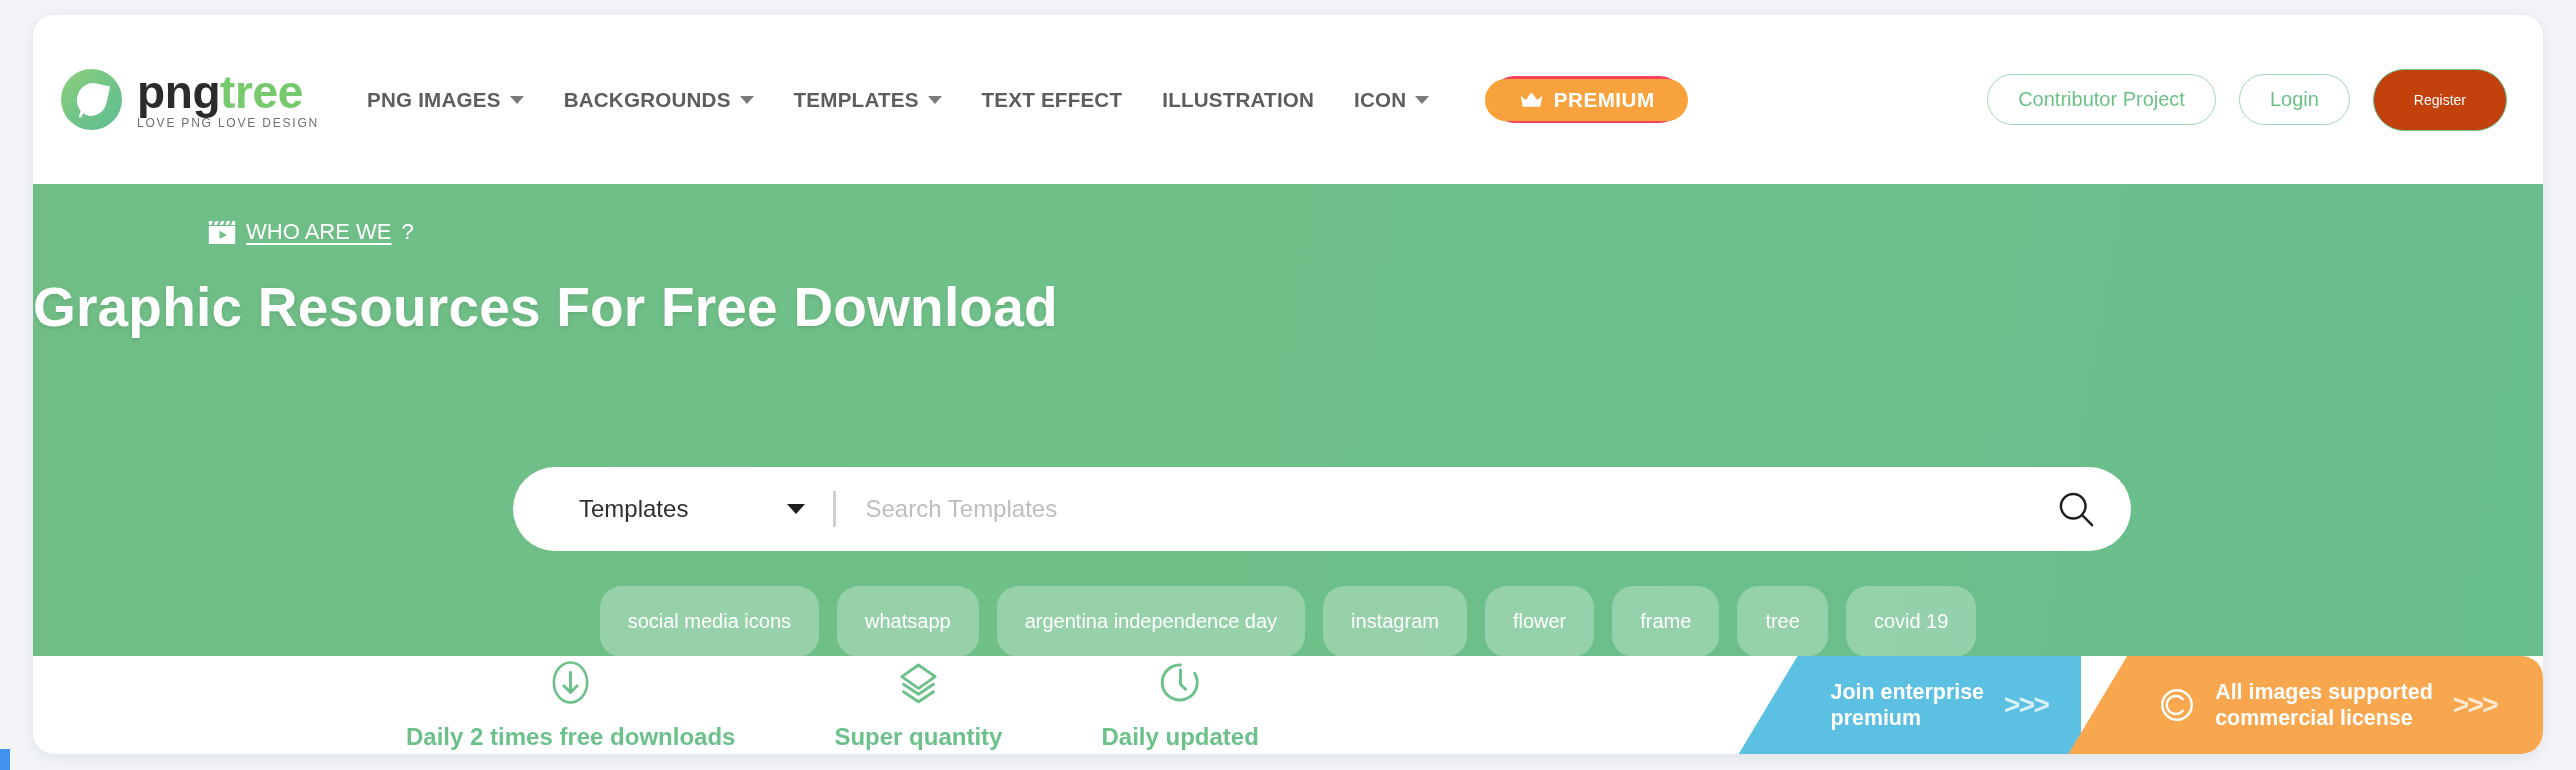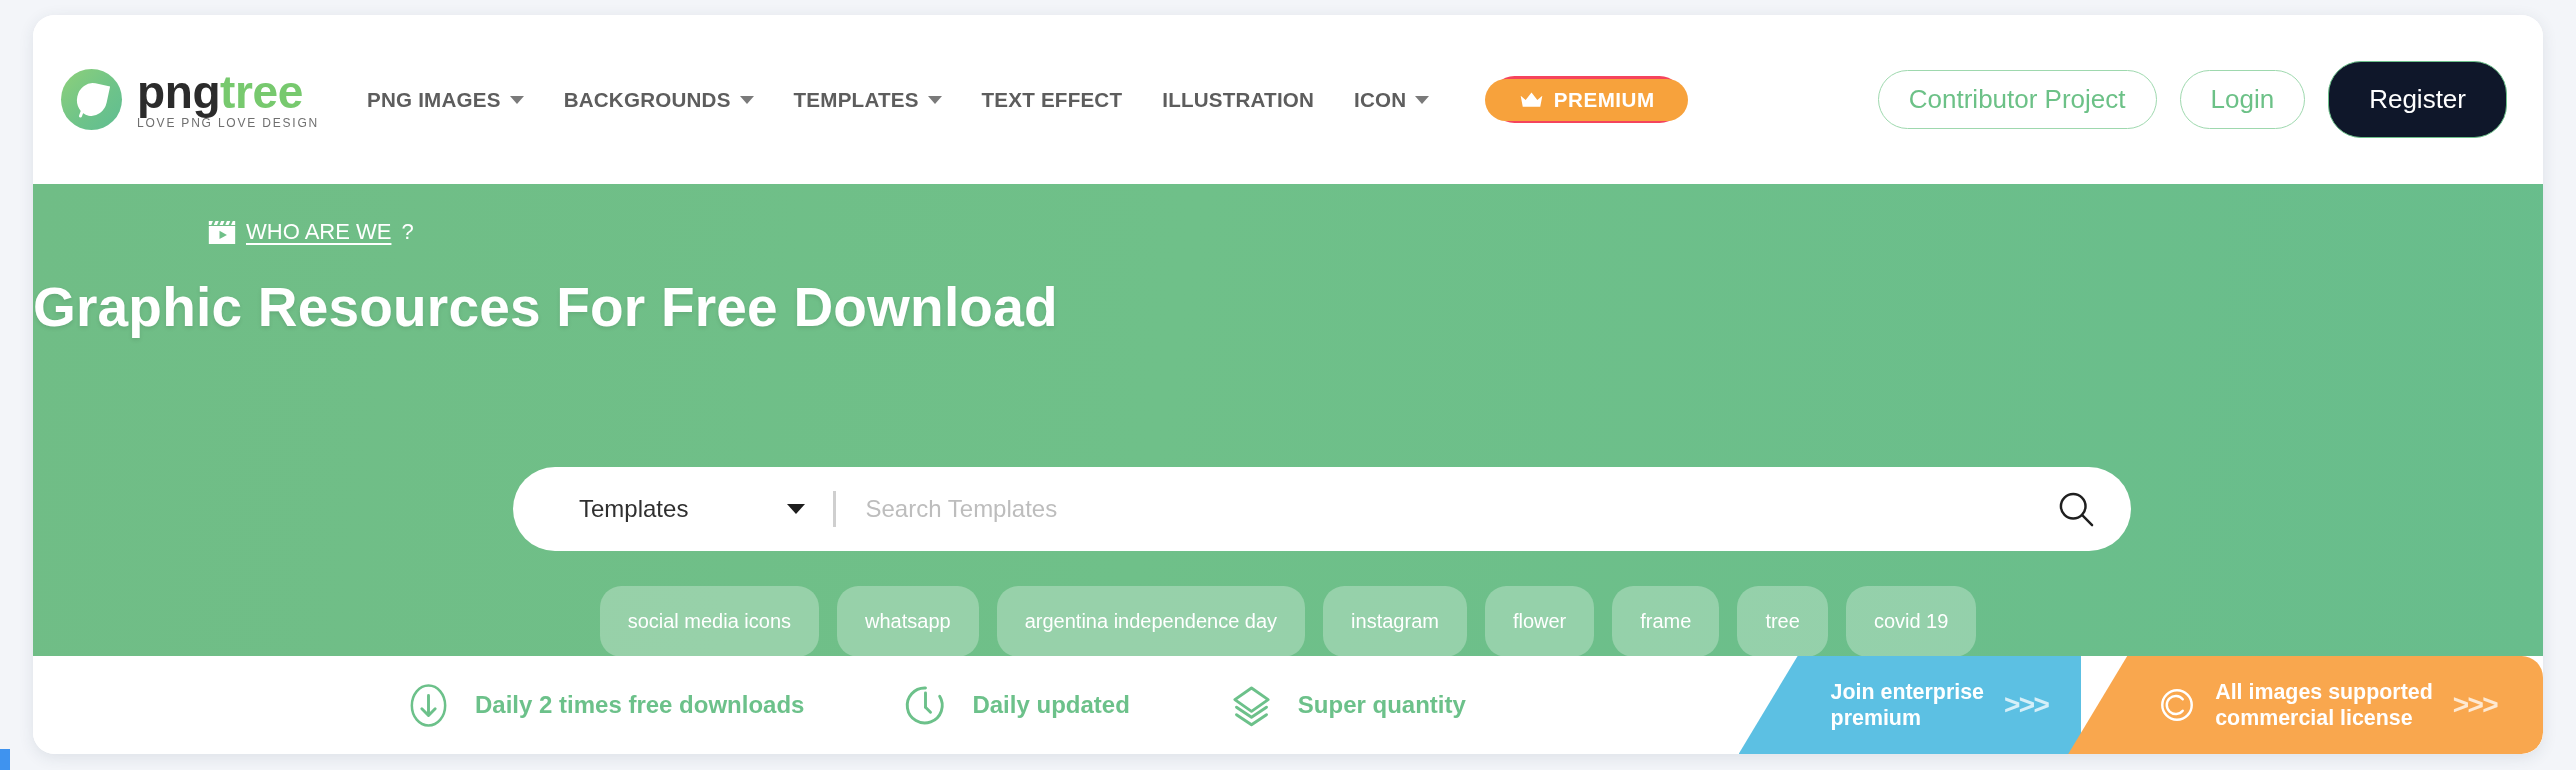--- a/index.html
+++ b/index.html
@@ -160,31 +160,31 @@
     margin-right: 36px;
     display: flex;
     align-items: center;
     gap: 23px;
   }
   .btn-outline {
     border: 1.6px solid #9ed8ae;
     color: #6cc187;
     background: #fff;
     border-radius: 33px;
-    font-size: 26px;
+    font-size: 20px;
     padding: 13px 30px;
     white-space: nowrap;
     cursor: pointer;
   }
   .btn-solid {
-    background: #0f172a;
+    background: #c2410c;
     color: #fff;
     border: 1.6px solid #6cc18a;
     border-radius: 33px;
-    font-size: 26px;
+    font-size: 14px;
     padding: 22px 40px;
     white-space: nowrap;
     cursor: pointer;
   }
 
   
   .hero {
     position: absolute;
     left: 0; top: 169px;
     width: 100%;
@@ -306,25 +306,26 @@
     left: 0; top: 641px;
     width: 100%;
     height: 98px;
     background: #fff;
     display: flex;
     align-items: center;
   }
   .feature {
     display: flex;
     align-items: center;
-    gap: 24px;
+    gap: 18px;
     color: #6cc18a;
     font-size: 24px;
     font-weight: 700;
     white-space: nowrap;
+    flex-direction: column;
   }
   .f1 { margin-left: 373px; }
   .f2 { margin-left: 99px; }
   .f3 { margin-left: 99px; }
   .ficon { width: 45px; height: 45px; display: block; flex: none; }
 
   
   .promos {
     margin-left: auto;
     display: flex;
@@ -478,36 +479,36 @@
 
       <div class="feature f1">
         <svg class="ficon" viewBox="0 0 54 54">
           <ellipse cx="27" cy="27" rx="20" ry="24" fill="none" stroke="#6cc18a" stroke-width="3"></ellipse>
           <line x1="27" y1="15" x2="27" y2="38" stroke="#6cc18a" stroke-width="3.5" stroke-linecap="round"></line>
           <path d="M19 31 L27 39 L35 31" fill="none" stroke="#6cc18a" stroke-width="3.5" stroke-linecap="round" stroke-linejoin="round"></path>
         </svg>
         <span>Daily 2 times free downloads</span>
       </div>
 
+      <div class="feature f3">
+        <svg class="ficon" viewBox="0 0 54 54">
+          <path d="M27 6 L47 20 L27 34 L7 20 Z" fill="none" stroke="#6cc18a" stroke-width="3.5" stroke-linejoin="round"></path>
+          <path d="M9 29 L27 41 L45 29" fill="none" stroke="#6cc18a" stroke-width="3.5" stroke-linecap="round" stroke-linejoin="round"></path>
+          <path d="M9 38 L27 50 L45 38" fill="none" stroke="#6cc18a" stroke-width="3.5" stroke-linecap="round" stroke-linejoin="round"></path>
+        </svg>
+        <span>Super quantity</span>
+      </div>
+
       <div class="feature f2">
         <svg class="ficon" viewBox="0 0 54 54">
           <path d="M27 6 A21 21 0 1 0 44 16" fill="none" stroke="#6cc18a" stroke-width="3.5" stroke-linecap="round"></path>
           <line x1="27" y1="12" x2="27" y2="29" stroke="#6cc18a" stroke-width="3.5" stroke-linecap="round"></line>
           <line x1="27" y1="29" x2="33" y2="35" stroke="#6cc18a" stroke-width="3.5" stroke-linecap="round"></line>
         </svg>
         <span>Daily updated</span>
-      </div>
-
-      <div class="feature f3">
-        <svg class="ficon" viewBox="0 0 54 54">
-          <path d="M27 6 L47 20 L27 34 L7 20 Z" fill="none" stroke="#6cc18a" stroke-width="3.5" stroke-linejoin="round"></path>
-          <path d="M9 29 L27 41 L45 29" fill="none" stroke="#6cc18a" stroke-width="3.5" stroke-linecap="round" stroke-linejoin="round"></path>
-          <path d="M9 38 L27 50 L45 38" fill="none" stroke="#6cc18a" stroke-width="3.5" stroke-linecap="round" stroke-linejoin="round"></path>
-        </svg>
-        <span>Super quantity</span>
       </div>
 
       <div class="promos">
 
         <div class="promo promo-blue">
           <span class="promo-text">Join enterprise
 premium</span>
           <span class="chev">&gt;&gt;&gt;</span>
         </div>
 

